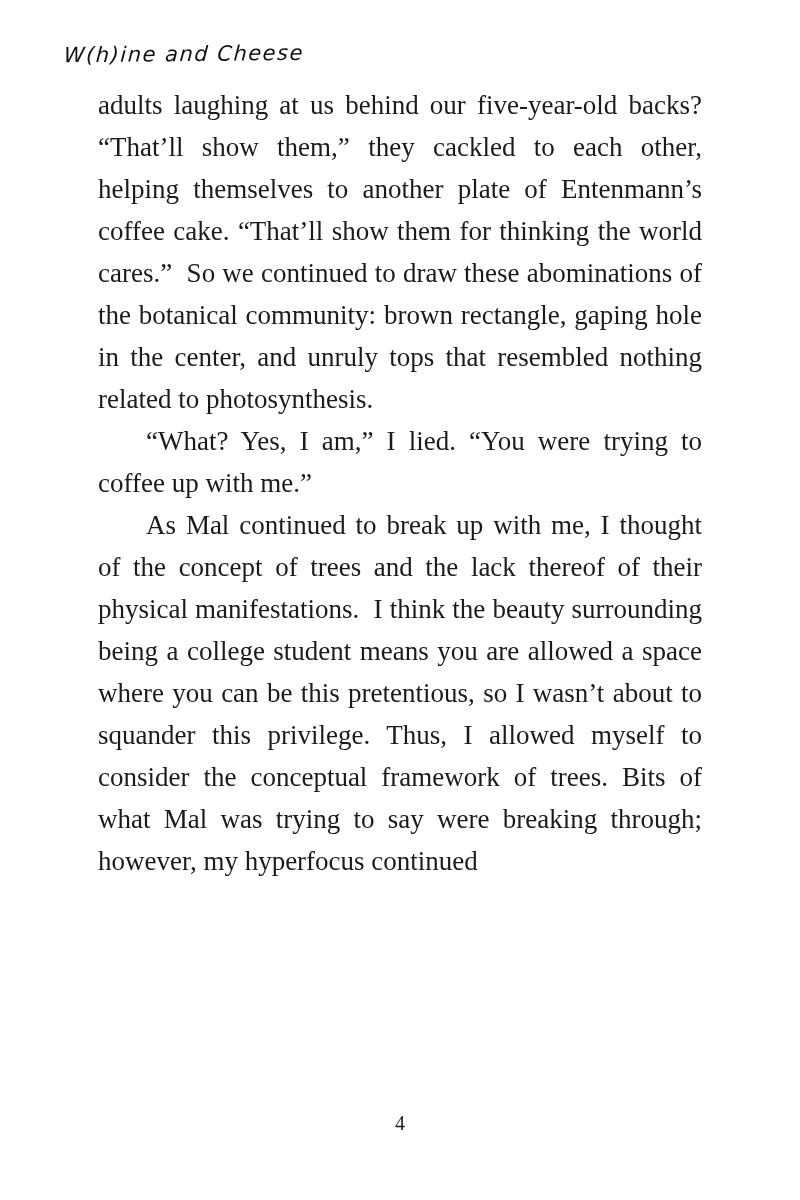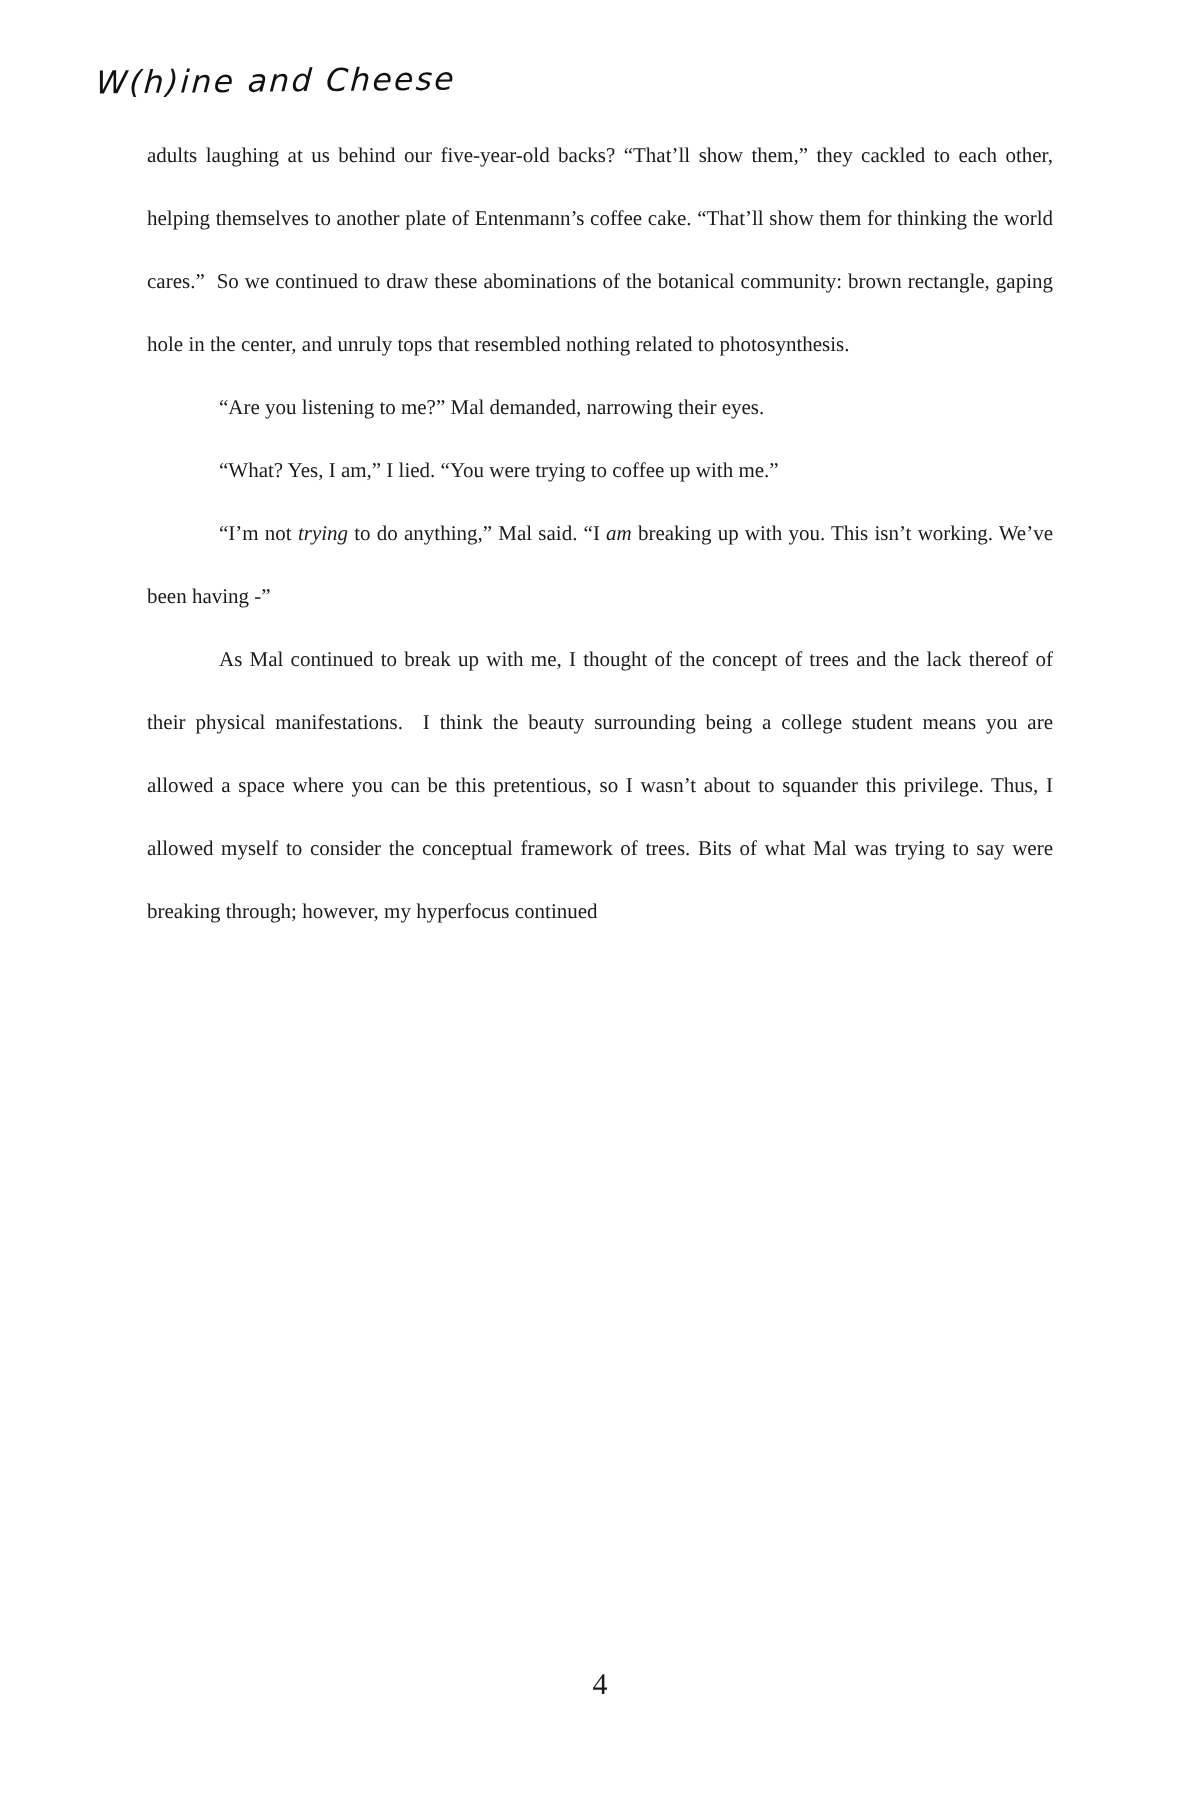--- a/index.html
+++ b/index.html
@@ -28,21 +28,21 @@
   }
   .body-text {
     position: absolute;
     left: 98px;
     top: 84px;
     width: 604px;
   }
   .para {
     margin: 0;
     font-family: "Liberation Serif", serif;
-    font-size: 14px;
+    font-size: 27px;
     line-height: 42px;
     color: #1b1b1b;
     text-align: justify;
     text-justify: inter-word;
   }
   .para.indent {
     text-indent: 48px;
   }
   .em {
     font-style: italic;
@@ -59,20 +59,18 @@
   }
 </style>
 </head>
 <body>
 
 <div class="page">
   <div class="running-header">W(h)ine and Cheese</div>
 
   <div class="body-text" id="paragraphs">
       <p class="para"><span>adults laughing at us behind our five-year-old backs? “That’ll show them,” they cackled to each other, helping themselves to another plate of  Entenmann’s coffee cake. “That’ll show them for thinking the world cares.”&nbsp; So we continued to draw these abominations of the botanical community: brown rectangle, gaping hole in the center, and unruly tops that resembled nothing related to photosynthesis.</span></p>
-      <p class="para indent"><span>“Are you listening to me?” Mal demanded, narrowing their eyes.</span></p>
       <p class="para indent"><span>“What? Yes, I am,” I lied. “You were trying to coffee up with me.”</span></p>
-      <p class="para indent"><span>“I’m not </span><span class="em">trying</span><span> to do anything,” Mal said. “I </span><span class="em">am</span><span> breaking up with you. This isn’t working. We’ve been having -”</span></p>
       <p class="para indent"><span>As Mal continued to break up with me, I thought of the concept of trees and the lack thereof of their physical manifestations.&nbsp; I think the beauty surrounding being a college student means you are allowed a space where you can be this pretentious, so I wasn’t about to squander this privilege. Thus, I allowed myself to consider the conceptual framework of trees. Bits of what Mal was trying to say were breaking through; however, my hyperfocus continued</span></p>
     </div>
 
   <div class="page-number">4</div>
 </div>
 
 </body></html>

